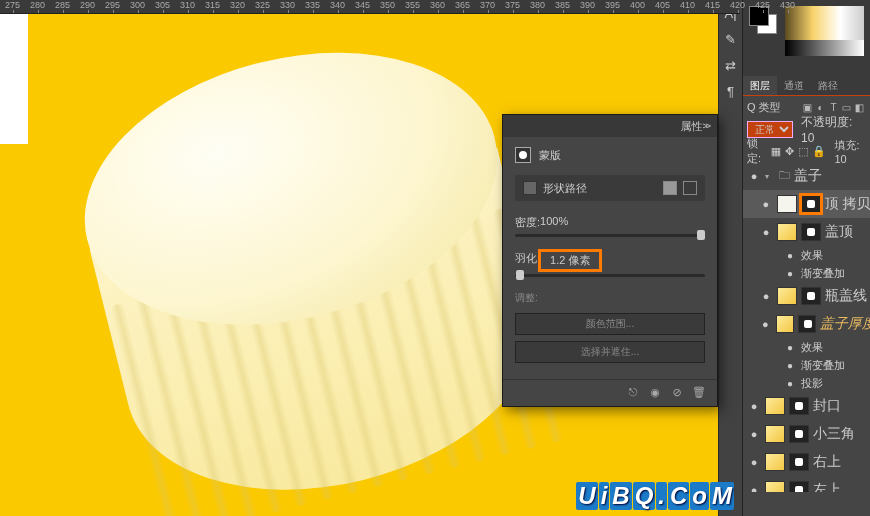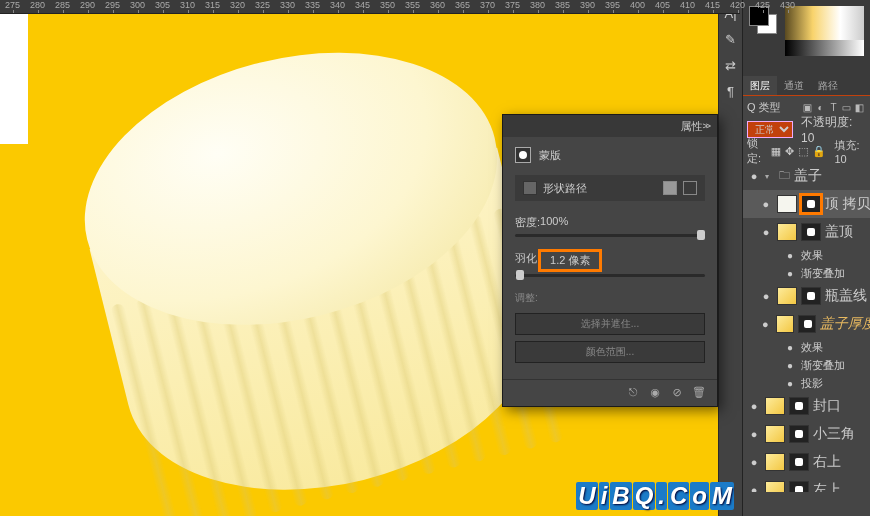--- a/index.html
+++ b/index.html
@@ -286,22 +286,22 @@
     <div class="field">
       <div class="top">
         <span>羽化:</span>
         <span class="hl-orange" style="padding:2px 10px">1.2 像素</span>
       </div>
       <div class="slider">
           <div class="knob" style="left:1px"></div>
         </div>
     </div>
     <div class="adjust-lbl">调整:</div>
+    <span class="btn">颜色范围...</span>
     <span class="btn">选择并遮住...</span>
-    <span class="btn">颜色范围...</span>
   </div>
   <div class="foot">
     <span class="ic">⎋</span>
     <span class="ic">◉</span>
     <span class="ic">⊘</span>
     <span class="ic">🗑</span>
   </div>
 </div>
 
 <div class="wm">

